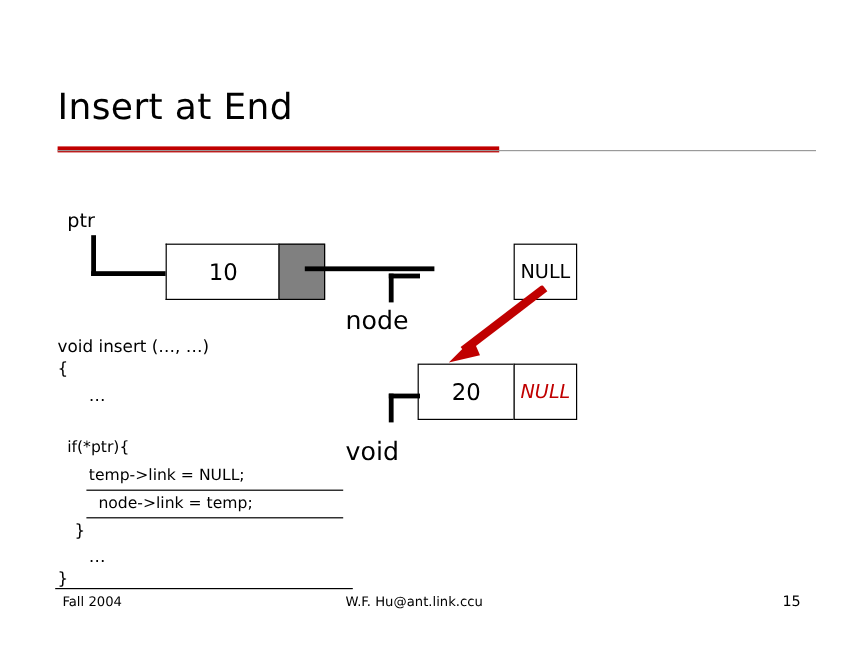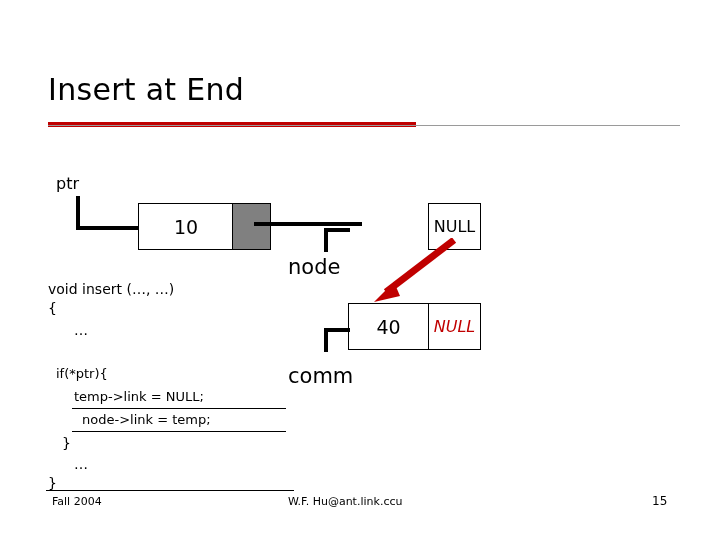--- a/index.html
+++ b/index.html
@@ -184,24 +184,24 @@
       <div class="h"></div>
   </div>
 
   <div class="red-arrow">
     <svg width="90" height="66" viewBox="0 0 90 66">
       <line x1="84" y1="2" x2="16" y2="54" stroke="#c00000" stroke-width="7"></line>
       <polygon points="4,64 24,44 30,58" fill="#c00000"></polygon>
     </svg>
   </div>
 
-  <div class="node-box n3-data node-data">40</div>
+  <div class="node-box n3-data node-data">20</div>
   <div class="node-box n3-link">NULL</div>
 
-  <div class="txt lbl-temp">comm</div>
+  <div class="txt lbl-temp">void</div>
   <div class="elbow elbow-temp">
     <div class="v"></div>
       <div class="h"></div>
   </div>
 
   <div class="txt code-1">void insert (…, …)</div>
   <div class="txt code-2">{</div>
   <div class="txt code-3">…</div>
   <div class="txt code-4">if(*ptr){</div>
   <div class="txt code-5">temp-&gt;link = NULL;</div>

